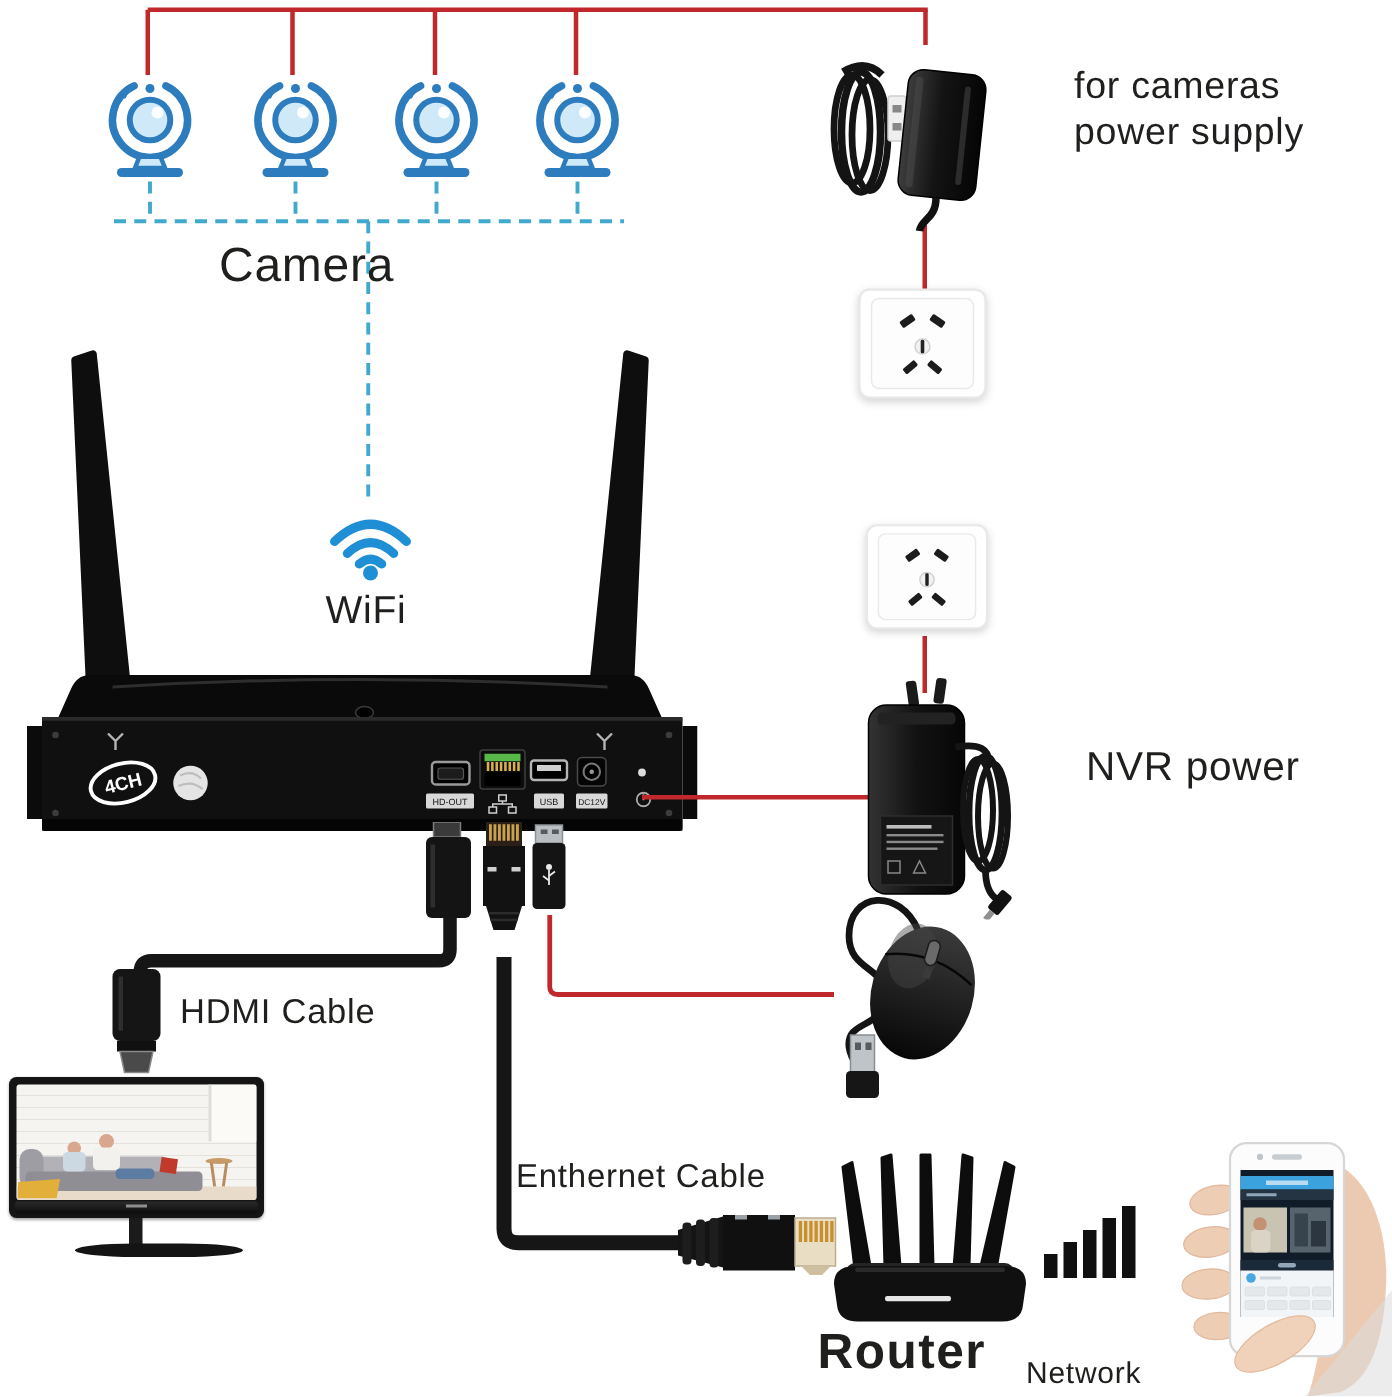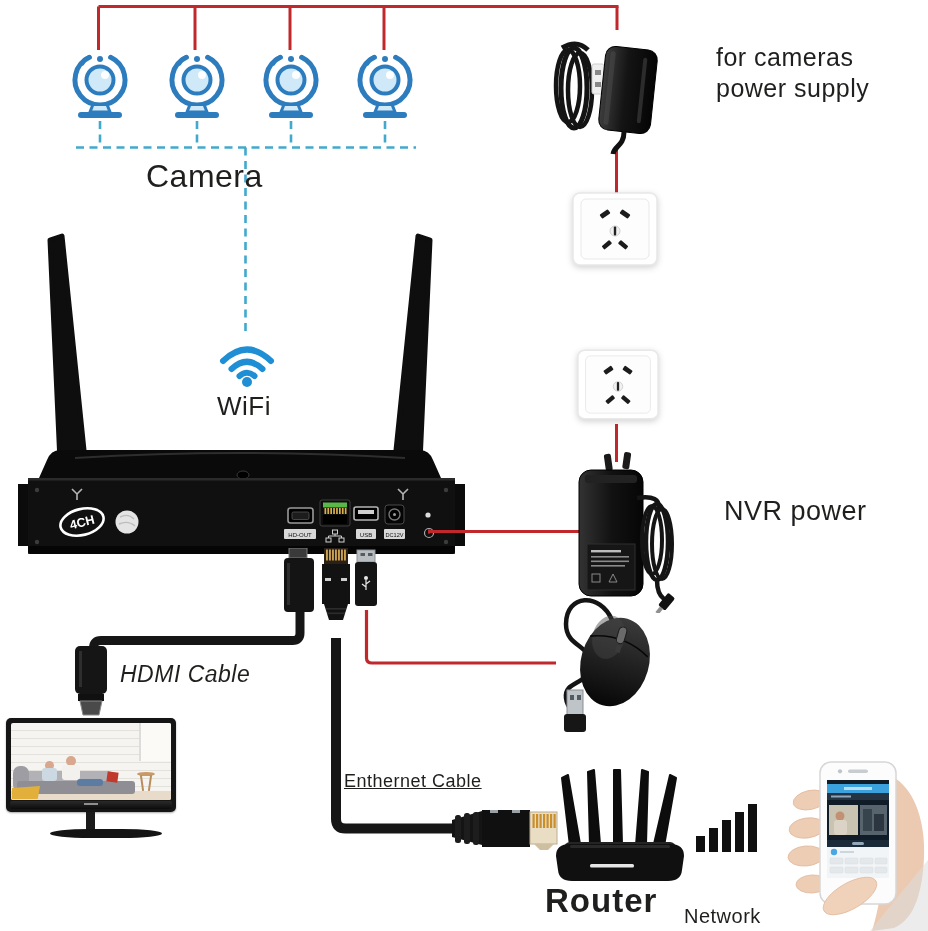--- a/index.html
+++ b/index.html
@@ -462,22 +462,22 @@
     <div>for cameras</div>
     <div>power supply</div>
   </div>
 
   <div class="lbl center" style="left:217px;top:390px;width:60px;font-size:26px;">WiFi</div>
 
   <div class="lbl" style="left:724px;top:494px;font-size:27px;line-height:34px;">
     <div>NVR power</div>
   </div>
 
-  <div class="lbl center" style="left:120px;top:660px;width:180px;font-size:23px;font-style:italic;">HDMI Cable</div>
-
-  <div class="lbl" style="left:344px;top:770px;font-size:18px;text-decoration:underline;">Enthernet Cable</div>
+  <div class="lbl center" style="left:120px;top:660px;width:180px;font-size:23px;">HDMI Cable</div>
+
+  <div class="lbl" style="left:344px;top:770px;font-size:22px;">Enthernet Cable</div>
 
 
   <div class="lbl center" style="left:545px;top:880px;width:150px;font-size:33px;font-weight:600;letter-spacing:1px;">Router</div>
 
   <div class="lbl center" style="left:684px;top:904px;width:90px;font-size:20px;">Network</div>
 
 </div>
 
 </body></html>

